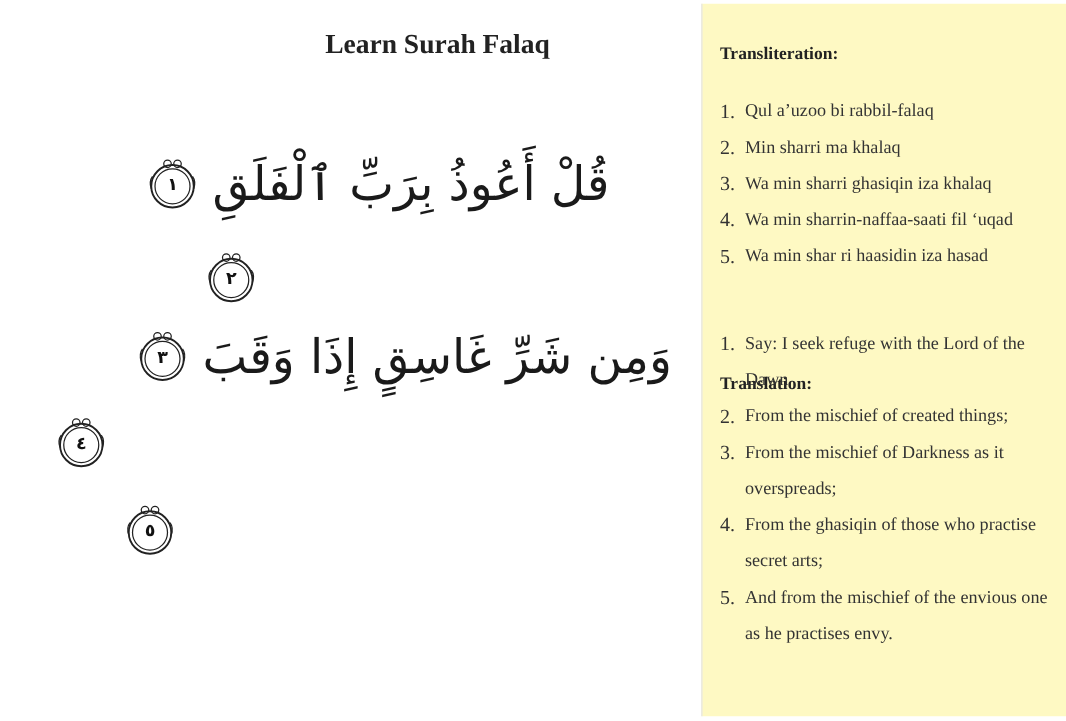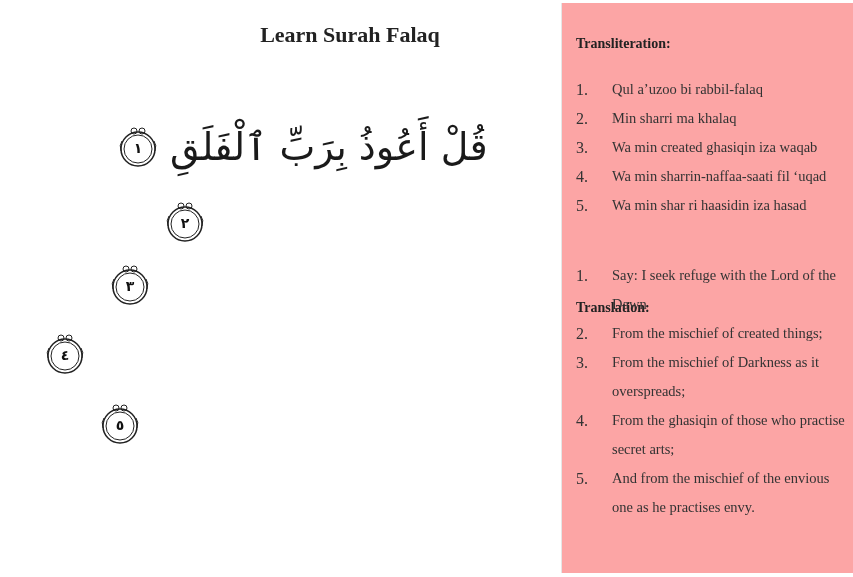--- a/index.html
+++ b/index.html
@@ -25,36 +25,36 @@
       position: relative; width: 40px; height: 44px; margin-right: 12px; flex: 0 0 auto;
     }
     .medallion svg { position: absolute; left: 0; top: 0; }
     .medallion .num {
       position: absolute; left: 0; top: 15px; width: 40px; text-align: center;
       font-family: "DejaVu Sans", sans-serif; font-size: 14px; font-weight: bold; color: #111;
     }
 
     .panel {
       position: absolute; left: 561px; top: 3px; width: 292px; height: 570px;
-      background: #fca5a5; border-left: 1px solid #e6e6e6;
+      background: #fef9c3; border-left: 1px solid #e6e6e6;
       padding: 0 0 0 14px;
     }
     .panel h3 {
       font-family: "Liberation Serif", serif; font-size: 14px; font-weight: bold; color: #222;
     }
     .h-translit { position: absolute; left: 14px; top: 33px; }
     .h-transl { position: absolute; left: 14px; top: 253px; margin-top: 44px; }
 
     ol.list { list-style: none; position: absolute; left: 14px; width: 275px; }
     ol.list li {
       display: flex; font-size: 14.5px; color: #333; line-height: 29px;
       font-family: "Liberation Serif", serif;
     }
     ol.list li .n { width: 20px; flex: 0 0 20px; color: #333; font-size: 16px; }
-    ol.list li .t { flex: 1; margin-left: 16px; }
+    ol.list li .t { flex: 1; }
     .translit-list { top: 72px; }
     .transl-list { top: 258px; }
     .transl-list li { line-height: 29px; }
   </style>
 </head>
 <body>
 
 <h1 class="title">Learn Surah Falaq</h1>
 
 <div class="verses">
@@ -89,20 +89,21 @@
     <div class="medallion">
       <svg width="40" height="44" viewBox="0 0 40 44">
         <circle cx="20" cy="24" r="17" fill="none" stroke="#222" stroke-width="1.5"></circle>
         <circle cx="20" cy="24" r="14" fill="none" stroke="#222" stroke-width="1"></circle>
         <circle cx="16" cy="6" r="3" fill="none" stroke="#222" stroke-width="1"></circle>
         <circle cx="24" cy="6" r="3" fill="none" stroke="#222" stroke-width="1"></circle>
         <path d="M4 16 Q1 20 3 26 M36 16 Q39 20 37 26" fill="none" stroke="#222" stroke-width="1"></path>
       </svg>
       <span class="num">٣</span>
     </div>
+    <span class="arabic">وَمِن شَرِّ غَاسِقٍ إِذَا وَقَبَ</span>
   </div>
 
   <div class="verse" style="left:45px; top:227px;">
     <div class="medallion">
       <svg width="40" height="44" viewBox="0 0 40 44">
         <circle cx="20" cy="24" r="17" fill="none" stroke="#222" stroke-width="1.5"></circle>
         <circle cx="20" cy="24" r="14" fill="none" stroke="#222" stroke-width="1"></circle>
         <circle cx="16" cy="6" r="3" fill="none" stroke="#222" stroke-width="1"></circle>
         <circle cx="24" cy="6" r="3" fill="none" stroke="#222" stroke-width="1"></circle>
         <path d="M4 16 Q1 20 3 26 M36 16 Q39 20 37 26" fill="none" stroke="#222" stroke-width="1"></path>
@@ -131,21 +132,21 @@
     <li>
         <span class="n">1.</span>
         <span class="t">Qul a’uzoo bi rabbil-falaq</span>
       </li>
     <li>
         <span class="n">2.</span>
         <span class="t">Min sharri ma khalaq</span>
       </li>
     <li>
         <span class="n">3.</span>
-        <span class="t">Wa min created ghasiqin iza waqab</span>
+        <span class="t">Wa min sharri ghasiqin iza khalaq</span>
       </li>
     <li>
         <span class="n">4.</span>
         <span class="t">Wa min sharrin-naffaa-saati fil ‘uqad</span>
       </li>
     <li>
         <span class="n">5.</span>
         <span class="t">Wa min shar ri haasidin iza hasad</span>
       </li>
   </ol>

